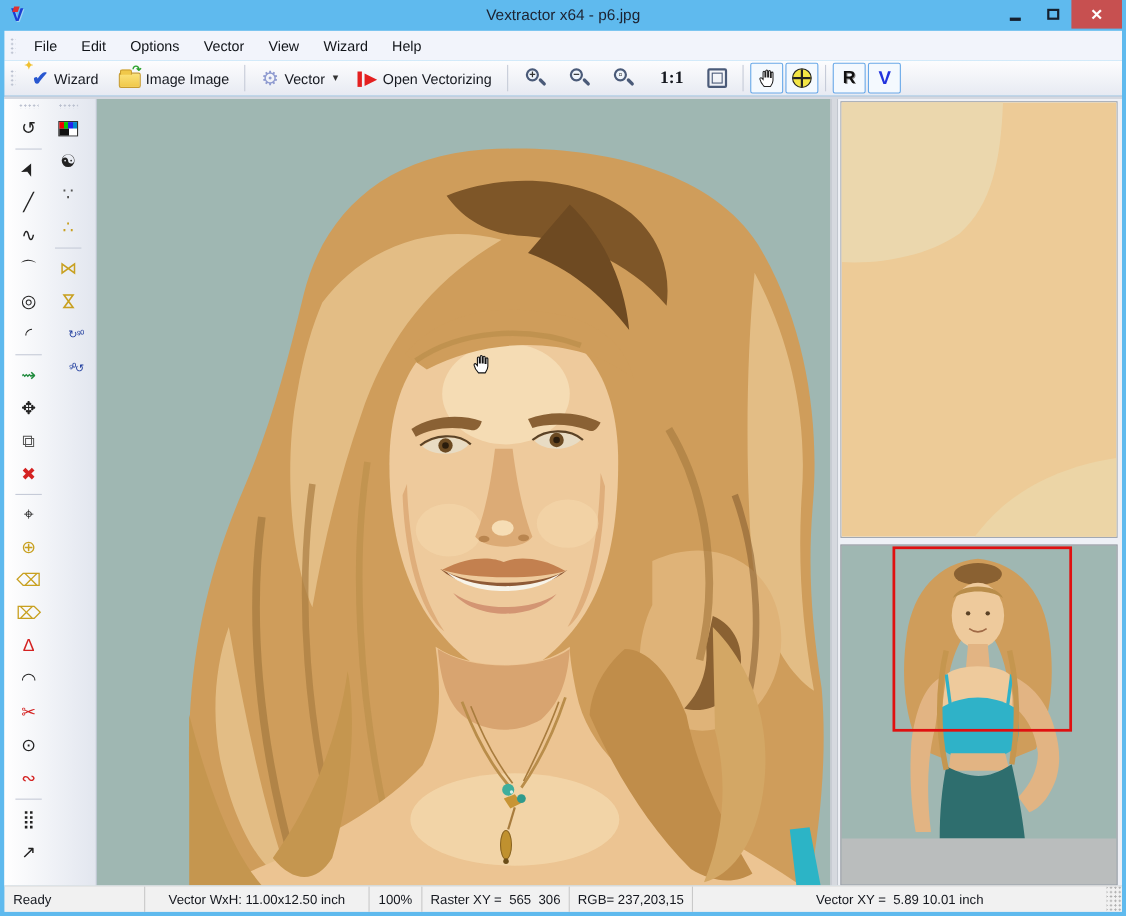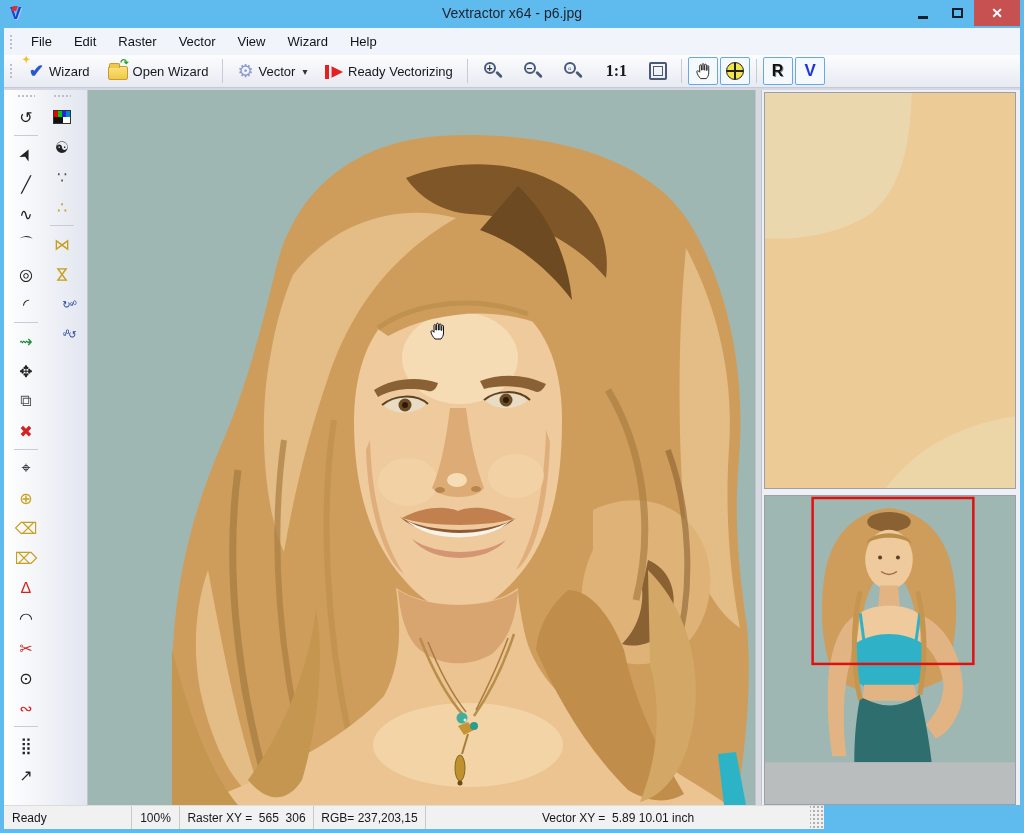--- a/index.html
+++ b/index.html
@@ -74,21 +74,21 @@
 
   .splitter { position:absolute; left:751px; top:0; width:7px; height:715px; background:#d6d9df; border-left:1px solid #bfc4cc; border-right:1px solid #bfc4cc; }
 
   .rightpanel { position:absolute; left:758px; top:0; width:258px; height:715px; background:#eef0f6; }
   .zoomview { position:absolute; left:2px; top:2px; width:252px; height:397px; border:1px solid #9aa0aa; background:#fff; }
   .zoomview svg { display:block; width:100%; height:100%; }
   .overview { position:absolute; left:2px; top:405px; width:252px; height:310px; border:1px solid #9aa0aa; background:#babdbd; }
   .overview svg { display:block; width:100%; height:100%; }
 
   
-  .statusbar { position:absolute; left:4px; top:805px; width:820px; height:24px; background:#f1f1f1; border-top:1px solid #dcdcdc; display:flex; align-items:center; font-size:12px; color:#15181f; }
+  .statusbar { position:absolute; left:4px; top:805px; width:1016px; height:24px; background:#f1f1f1; border-top:1px solid #dcdcdc; display:flex; align-items:center; font-size:12px; color:#15181f; }
   .scell { height:100%; display:flex; align-items:center; justify-content:center; border-right:1px solid #c9c9c9; white-space:pre; overflow:hidden; }
   .scell.first { justify-content:flex-start; padding-left:8px; }
   .s0 { width:128px; } .s1 { width:248px; } .s2 { width:204px; } .s3 { width:48px; }
   .s4 { width:134px; } .s5 { width:112px; } .s6 { flex:1; border-right:none; }
   .sgrip { width:14px; height:100%; background-image:radial-gradient(#b0b0b0 30%, transparent 36%); background-size:4px 4px; background-position:bottom right; }
 </style>
 </head>
 <body>
 
 <div class="win">
@@ -104,46 +104,46 @@
           <span class="box"></span>
         </span>
       <span class="wc wc-close">✕</span>
     </div>
   </div>
 
   <div class="menubar">
     <span class="grip-v"></span>
     <span class="menu-item">File</span>
     <span class="menu-item">Edit</span>
-    <span class="menu-item">Raster</span>
+    <span class="menu-item">Options</span>
     <span class="menu-item">Vector</span>
     <span class="menu-item">View</span>
     <span class="menu-item">Wizard</span>
     <span class="menu-item">Help</span>
   </div>
 
   <div class="toolbar">
     <span class="grip-v"></span>
     <div class="tbtn">
       <span class="wizard-check">✔<span class="wizard-star">✦</span></span>
       <span>Wizard</span>
     </div>
     <div class="tbtn">
       <span class="folder-ic"></span>
-      <span>Open Wizard</span>
+      <span>Image Image</span>
     </div>
     <span class="tsep"></span>
     <div class="tbtn">
       <span class="gear-ic">⚙</span>
       <span>Vector</span>
       <span class="dd-arrow">▾</span>
     </div>
     <div class="tbtn">
       <span class="start-ic">▶</span>
-      <span>Ready Vectorizing</span>
+      <span>Open Vectorizing</span>
     </div>
     <span class="tsep"></span>
     <div class="tbtn">
         <span class="mag">
           <span class="lens">+</span>
         </span>
       </div>
     <div class="tbtn">
         <span class="mag">
           <span class="lens">−</span>
@@ -348,20 +348,21 @@
           <rect x="0" y="268" width="252" height="42" fill="#babdbd"></rect>
 
           <rect x="48" y="2" width="162" height="167" fill="none" stroke="#e01010" stroke-width="2.5"></rect>
         </svg>
       </div>
     </div>
   </div>
 
   <div class="statusbar">
     <span class="scell s0 first">Ready</span>
+    <span class="scell s2">Vector WxH: 11.00x12.50 inch</span>
     <span class="scell s3">100%</span>
     <span class="scell s4">Raster XY =  565  306</span>
     <span class="scell s5">RGB= 237,203,15</span>
     <span class="scell s6">Vector XY =  5.89 10.01 inch</span>
     <span class="sgrip"></span>
   </div>
 
 </div>
 
 </body></html>

